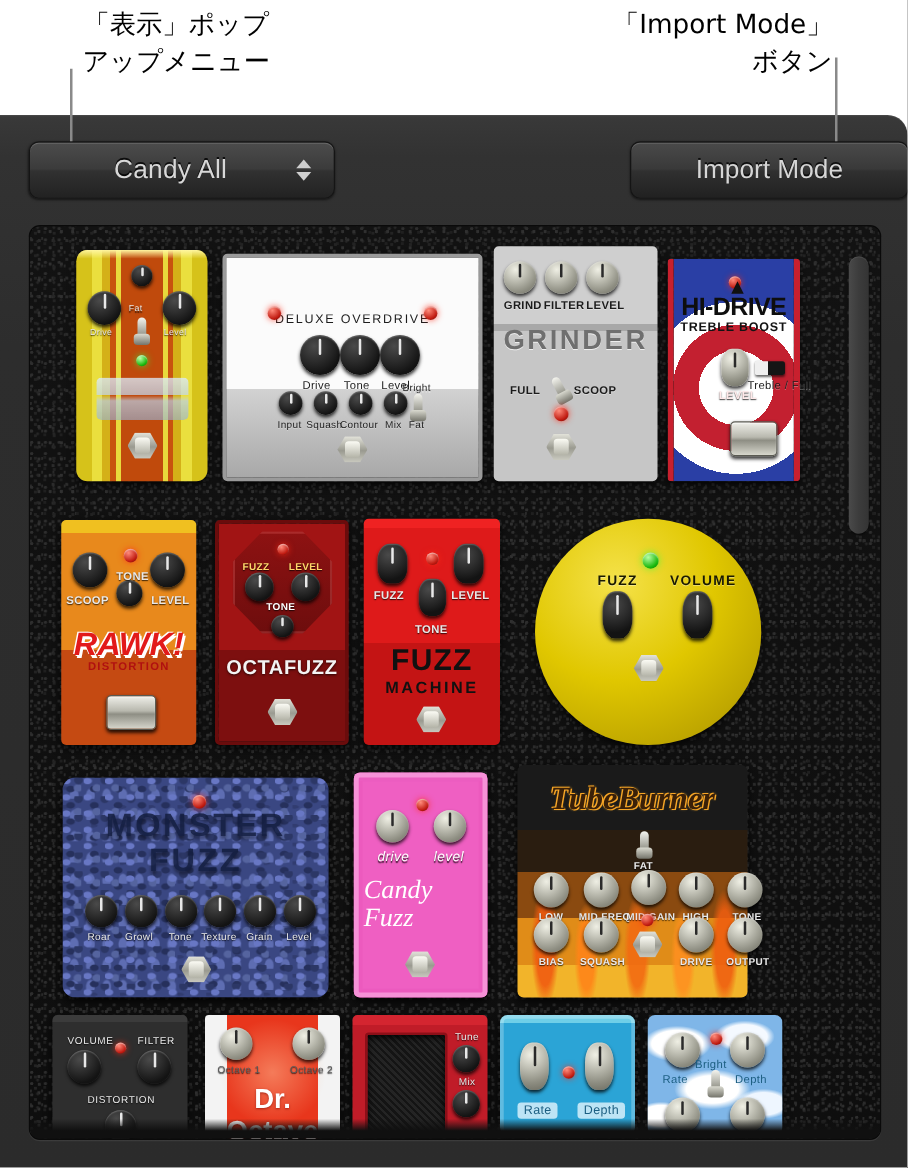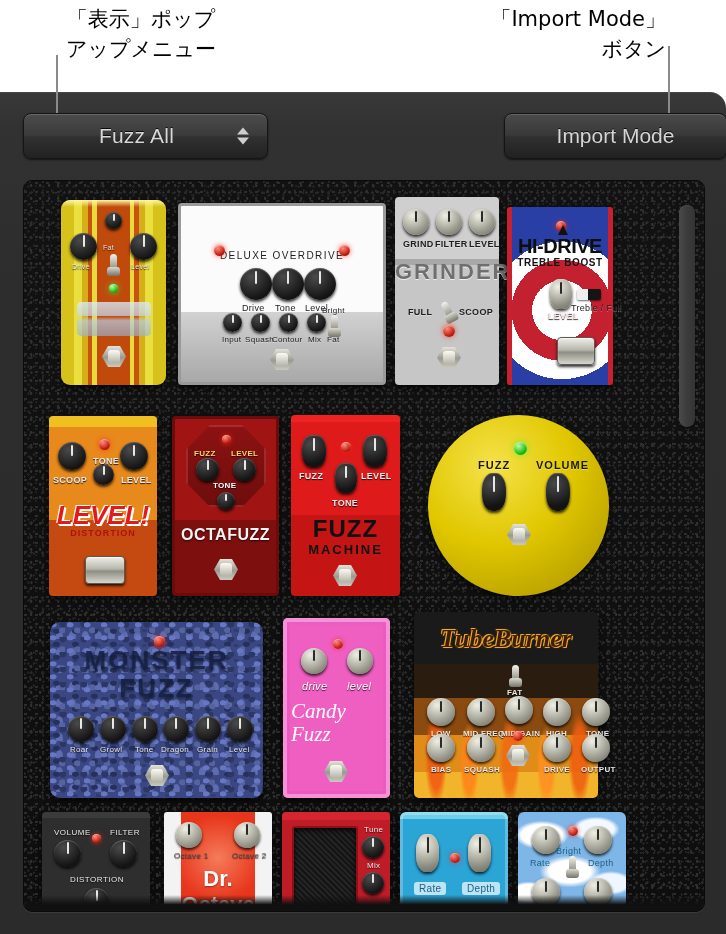--- a/index.html
+++ b/index.html
@@ -161,21 +161,21 @@
 ボタン</div>
   <div class="leader" style="left:56px;top:55px;height:58px;"></div>
   <div class="leader" style="left:668px;top:46px;height:67px;"></div>
 </div>
 
 <div class="window">
 
   <div class="toolbar">
 
     <div class="popup-btn">
-      <div class="popup-label">Fuzz All</div>
+      <div class="popup-label">Candy All</div>
       <div class="popup-arrows">
         <div class="tri-up"></div>
           <div class="tri-dn"></div>
       </div>
     </div>
 
     <div class="import-btn">Import Mode</div>
   </div>
 
   <div class="browser">
@@ -225,21 +225,21 @@
           <div class="lbl dark" style="left:44px;top:132px;font-size:8px;">Input</div>
           <div class="lbl dark" style="left:67px;top:132px;font-size:8px;">Squash</div>
           <div class="lbl dark" style="left:94px;top:132px;font-size:8px;">Contour</div>
           <div class="lbl dark" style="left:130px;top:132px;font-size:8px;">Mix</div>
           <div class="lbl dark" style="left:144px;top:103px;font-size:8px;">Bright</div>
           <div class="toggle" style="left:150px;top:112px;"></div>
           <div class="lbl dark" style="left:149px;top:132px;font-size:8px;">Fat</div>
           <div class="stompnut" style="left:92px;top:146px;"></div>
         </div>
 
-        <div class="pedal" style="width:104px;height:188px;margin-left:9px;">
+        <div class="pedal" style="width:131px;height:188px;margin-left:9px;">
           <div class="body" style="border-radius:4px;background:linear-gradient(180deg,#cfcfcf 0 33%,#a8a8a8 33% 36%,#c6c6c6 36% 100%);"></div>
           <div class="knob silver" style="left:8px;top:12px;width:26px;height:26px;"></div>
           <div class="knob silver" style="left:41px;top:12px;width:26px;height:26px;"></div>
           <div class="knob silver" style="left:74px;top:12px;width:26px;height:26px;"></div>
           <div class="lbl dark" style="left:8px;top:42px;font-size:9px;font-weight:bold;">GRIND</div>
           <div class="lbl dark" style="left:40px;top:42px;font-size:9px;font-weight:bold;">FILTER</div>
           <div class="lbl dark" style="left:74px;top:42px;font-size:9px;font-weight:bold;">LEVEL</div>
           <div style="position:absolute;left:0;top:62px;width:100%;text-align:center;color:#6f6f6f;font-size:22px;font-weight:bold;letter-spacing:2px;
                       text-shadow:0 1px 0 rgba(255,255,255,.7);">GRINDER</div>
           <div class="lbl dark" style="left:13px;top:110px;font-size:9px;font-weight:bold;">FULL</div>
@@ -272,21 +272,21 @@
         <div class="pedal" style="width:108px;height:180px;margin-left:14px;">
           <div class="body" style="border-radius:4px;background:linear-gradient(180deg,#f0c020 0 6%,#e8891c 6% 58%,#c54a12 58% 100%);"></div>
           <div class="knob" style="left:9px;top:26px;width:28px;height:28px;"></div>
           <div class="knob" style="left:71px;top:26px;width:28px;height:28px;"></div>
           <div class="knob" style="left:44px;top:48px;width:21px;height:21px;"></div>
           <div class="lbl" style="left:4px;top:59px;font-size:9px;font-weight:bold;">SCOOP</div>
           <div class="lbl" style="left:44px;top:40px;font-size:9px;font-weight:bold;">TONE</div>
           <div class="lbl" style="left:72px;top:59px;font-size:9px;font-weight:bold;">LEVEL</div>
           <div class="led" style="left:50px;top:23px;width:11px;height:11px;"></div>
           <div style="position:absolute;left:0;top:84px;width:100%;text-align:center;color:#e21a1a;font-size:26px;font-style:italic;font-weight:bold;
-                      text-shadow:1px 1px 0 #fff,2px 2px 0 #fff,-1px -1px 0 #fff;">LEVEL!</div>
+                      text-shadow:1px 1px 0 #fff,2px 2px 0 #fff,-1px -1px 0 #fff;">RAWK!</div>
           <div style="position:absolute;left:0;top:112px;width:100%;text-align:center;color:#b01010;font-size:9px;font-weight:bold;letter-spacing:1px;">DISTORTION</div>
           <div class="stomp" style="left:36px;top:140px;width:38px;height:26px;"></div>
         </div>
 
         <div class="pedal" style="width:107px;height:180px;margin-left:15px;">
           <div class="body" style="border-radius:4px;background:linear-gradient(180deg,#a11414 0 58%,#7d0f0f 58% 100%);border:3px solid #6a0c0c;box-sizing:border-box;"></div>
           <div style="position:absolute;left:14px;top:9px;width:80px;height:82px;
                background:linear-gradient(180deg,#8e1212,#6d0d0d);clip-path:polygon(30% 0,70% 0,100% 30%,100% 70%,70% 100%,30% 100%,0 70%,0 30%);
                box-shadow:inset 0 0 0 2px rgba(255,120,120,.25);"></div>
           <div class="led" style="left:50px;top:19px;width:9px;height:9px;"></div>
@@ -343,21 +343,21 @@
                       letter-spacing:2px;opacity:.85;text-shadow:0 2px 3px rgba(0,0,0,.5);">MONSTER FUZZ</div>
           <div class="knob" style="left:18px;top:94px;width:26px;height:26px;"></div>
           <div class="knob" style="left:50px;top:94px;width:26px;height:26px;"></div>
           <div class="knob" style="left:82px;top:94px;width:26px;height:26px;"></div>
           <div class="knob" style="left:113px;top:94px;width:26px;height:26px;"></div>
           <div class="knob" style="left:145px;top:94px;width:26px;height:26px;"></div>
           <div class="knob" style="left:177px;top:94px;width:26px;height:26px;"></div>
           <div class="lbl" style="left:20px;top:123px;font-size:8px;">Roar</div>
           <div class="lbl" style="left:50px;top:123px;font-size:8px;">Growl</div>
           <div class="lbl" style="left:85px;top:123px;font-size:8px;">Tone</div>
-          <div class="lbl" style="left:111px;top:123px;font-size:8px;">Dragon</div>
+          <div class="lbl" style="left:111px;top:123px;font-size:8px;">Texture</div>
           <div class="lbl" style="left:147px;top:123px;font-size:8px;">Grain</div>
           <div class="lbl" style="left:179px;top:123px;font-size:8px;">Level</div>
           <div class="stompnut" style="left:95px;top:143px;"></div>
         </div>
 
         <div class="pedal" style="width:107px;height:180px;margin-left:20px;">
           <div class="body" style="border-radius:5px;background:linear-gradient(180deg,#f47fd0 0 4%,#ef5fc2 4% 100%);
                box-shadow:inset 0 0 0 4px rgba(255,200,240,.5),inset 0 0 0 7px rgba(235,90,190,.9),0 3px 7px rgba(0,0,0,.75);"></div>
           <div class="led" style="left:50px;top:21px;width:10px;height:10px;"></div>
           <div class="knob silver" style="left:18px;top:30px;width:26px;height:26px;"></div>

